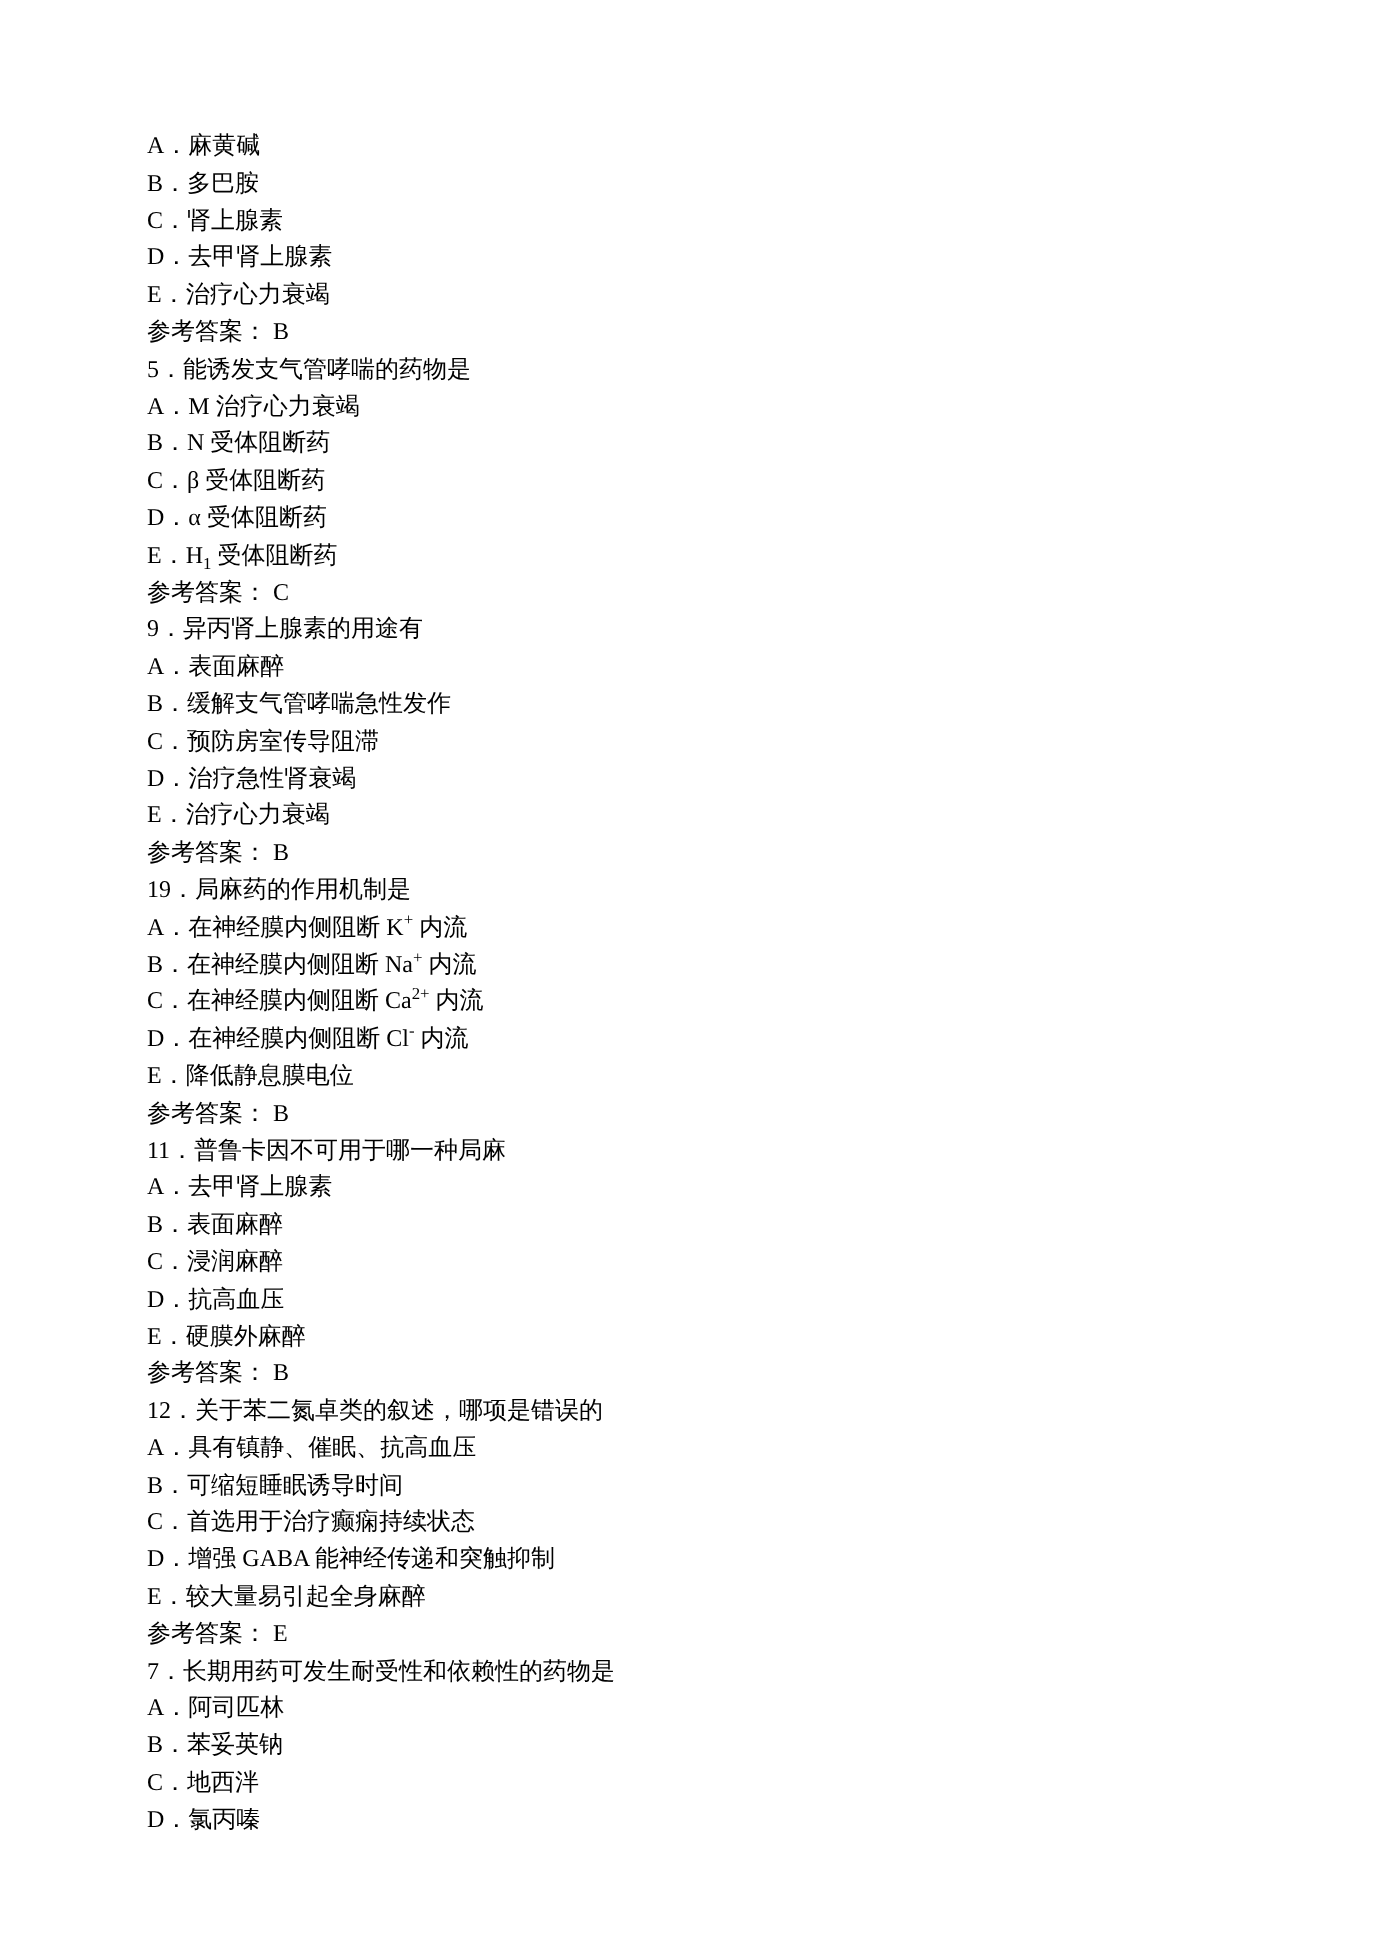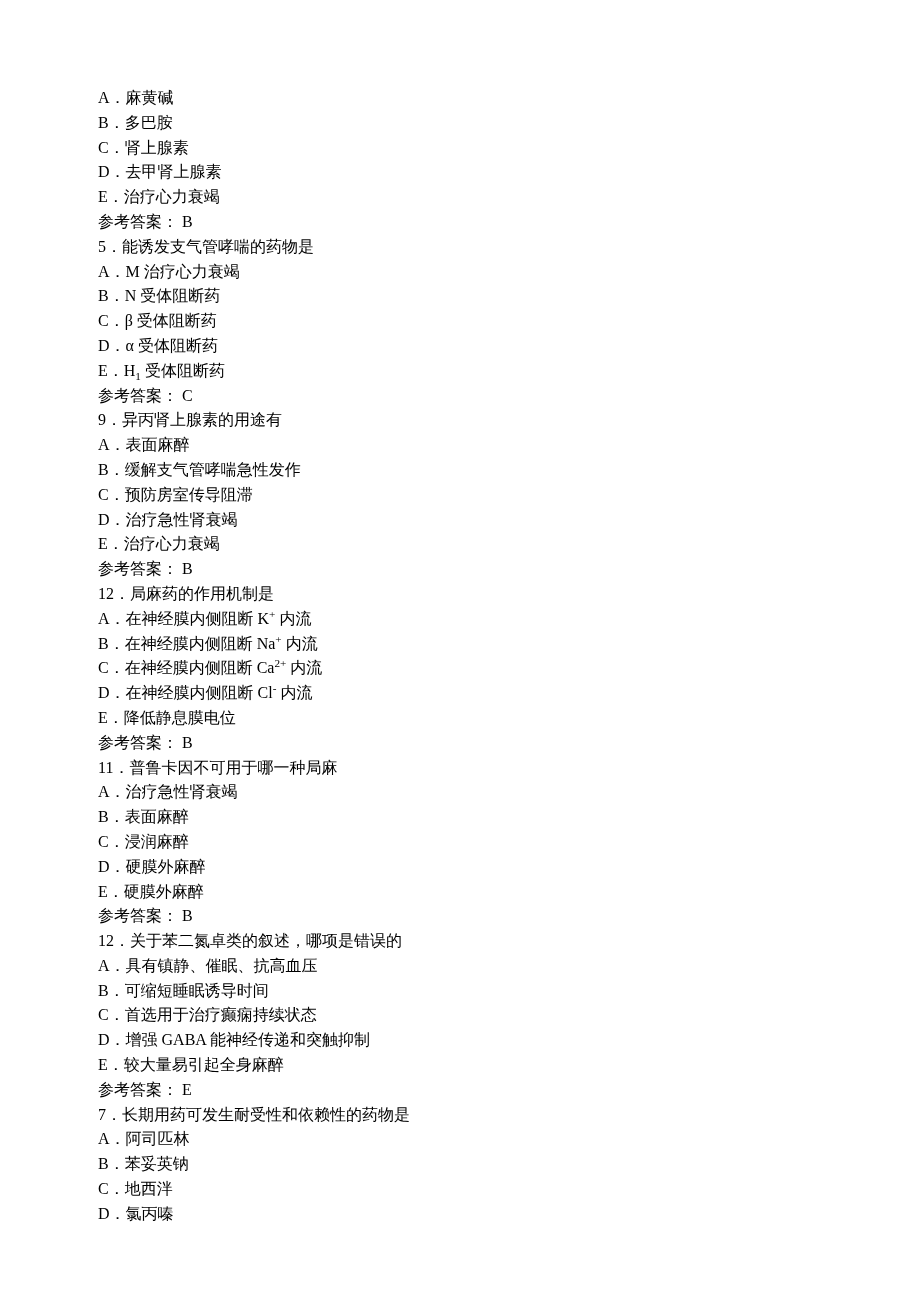--- a/index.html
+++ b/index.html
@@ -36,33 +36,33 @@
 <div class="line">参考答案： C</div>
 
 <div class="line">9．异丙肾上腺素的用途有</div>
 <div class="line">A．表面麻醉</div>
 <div class="line">B．缓解支气管哮喘急性发作</div>
 <div class="line">C．预防房室传导阻滞</div>
 <div class="line">D．治疗急性肾衰竭</div>
 <div class="line">E．治疗心力衰竭</div>
 <div class="line">参考答案： B</div>
 
-<div class="line">12．局麻药的作用机制是</div>
+<div class="line">19．局麻药的作用机制是</div>
 <div class="line"><span>A．在神经膜内侧阻断 K</span><sup>+</sup><span> 内流</span></div>
 <div class="line"><span>B．在神经膜内侧阻断 Na</span><sup>+</sup><span> 内流</span></div>
 <div class="line"><span>C．在神经膜内侧阻断 Ca</span><sup>2+</sup><span> 内流</span></div>
 <div class="line"><span>D．在神经膜内侧阻断 Cl</span><sup>-</sup><span> 内流</span></div>
 <div class="line">E．降低静息膜电位</div>
 <div class="line">参考答案： B</div>
 
 <div class="line">11．普鲁卡因不可用于哪一种局麻</div>
-<div class="line">A．治疗急性肾衰竭</div>
+<div class="line">A．去甲肾上腺素</div>
 <div class="line">B．表面麻醉</div>
 <div class="line">C．浸润麻醉</div>
-<div class="line">D．硬膜外麻醉</div>
+<div class="line">D．抗高血压</div>
 <div class="line">E．硬膜外麻醉</div>
 <div class="line">参考答案： B</div>
 
 <div class="line">12．关于苯二氮卓类的叙述，哪项是错误的</div>
 <div class="line">A．具有镇静、催眠、抗高血压</div>
 <div class="line">B．可缩短睡眠诱导时间</div>
 <div class="line">C．首选用于治疗癫痫持续状态</div>
 <div class="line">D．增强 GABA 能神经传递和突触抑制</div>
 <div class="line">E．较大量易引起全身麻醉</div>
 <div class="line">参考答案： E</div>

